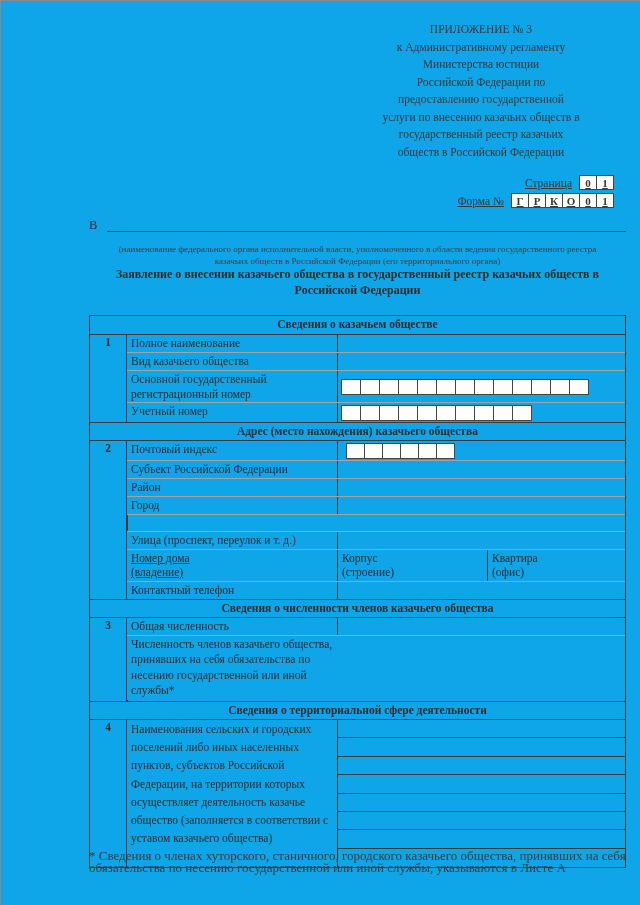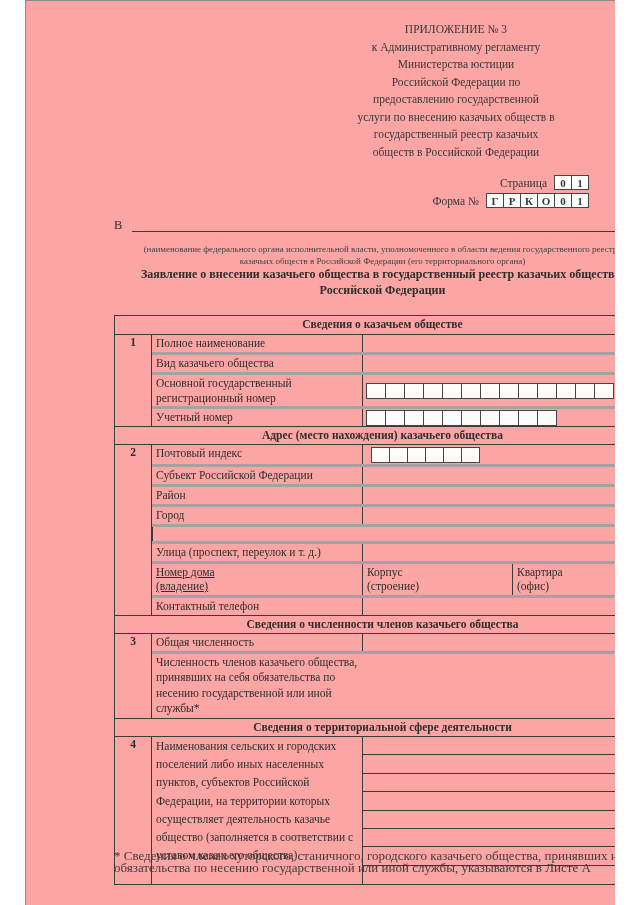--- a/index.html
+++ b/index.html
@@ -1,29 +1,29 @@
 <!DOCTYPE html>
 <html><head>
 <meta charset="utf-8">
 <style>
   * { margin:0; padding:0; box-sizing:border-box; }
   html,body { background:#ffffff; }
   body { font-family:"Liberation Serif", serif; }
   .page {
-    position:relative; width:590px; height:905px; margin:0 auto;
-    background:#fca5a5; color:#2e2e2e; overflow:hidden;
+    position:relative; width:640px; height:905px; margin:0 auto;
+    background:#0ea5e9; color:#2e2e2e; overflow:hidden;
     border-top:1px solid #8a8a8a; border-left:1px solid #8a8a8a;
   }
 
   
   .appendix { position:absolute; top:20px; right:14px; width:290px; text-align:center;
               font-size:11.5px; line-height:17.5px; color:#383838; }
 
   
-  .codes { position:absolute; top:174px; right:26px; font-size:11.5px; color:#383838; }
+  .codes { position:absolute; top:174px; right:26px; font-size:11.5px; color:#383838;text-decoration:underline; }
   .code-row { display:flex; justify-content:flex-end; align-items:center; margin-bottom:3px; }
   .code-label { padding-right:7px; }
   .boxes { display:flex; }
   .box { width:18px; height:15px; border:1px solid #454545; margin-left:-1px;
          display:flex; align-items:center; justify-content:center;
          font-size:11px; font-weight:bold; background:#fdfdfc; }
   .box:first-child { margin-left:0; }
 
   
   .addressee { position:absolute; top:216px; left:88px; width:537px; }
@@ -40,21 +40,21 @@
   
   .form-table { position:absolute; top:314px; left:88px; width:537px;
                 border:1px solid #3a3a3a; font-size:11.5px; color:#2e2e2e; }
   .sec-header { text-align:center; font-weight:bold; min-height:18px; line-height:17px;
                 border-top:1px solid #3a3a3a; }
   .sec-header.first { border-top:none; }
   .sec-body { display:flex; border-top:1px solid #3a3a3a; align-items:stretch; }
   .num-cell { width:36px; text-align:center; font-weight:bold; padding-top:1px; }
   .sec-rows { flex:1; border-left:1px solid #3a3a3a; }
   .frow { display:flex; min-height:17px; }
-  .frow + .frow { border-top:3px solid #a3a3a3; }
+  .frow + .frow { border-top:1px solid #a3a3a3; }
   .flabel { width:210px; padding:1px 4px; line-height:14.8px; }
   .fvalue { flex:1; border-left:1px solid #3a3a3a; }
   .boxes-cell { display:flex; align-items:center; padding-left:3px; }
   .boxes-cell .box { width:20px; height:16px; font-weight:normal; }
   .postal-cell { padding-left:8px; }
   .postal-cell .box { width:19px; }
   .h2l { min-height:31px; }
   .service-row { min-height:66px;flex-direction:column; }
   .service-row .flabel { line-height:15.5px; }
 

